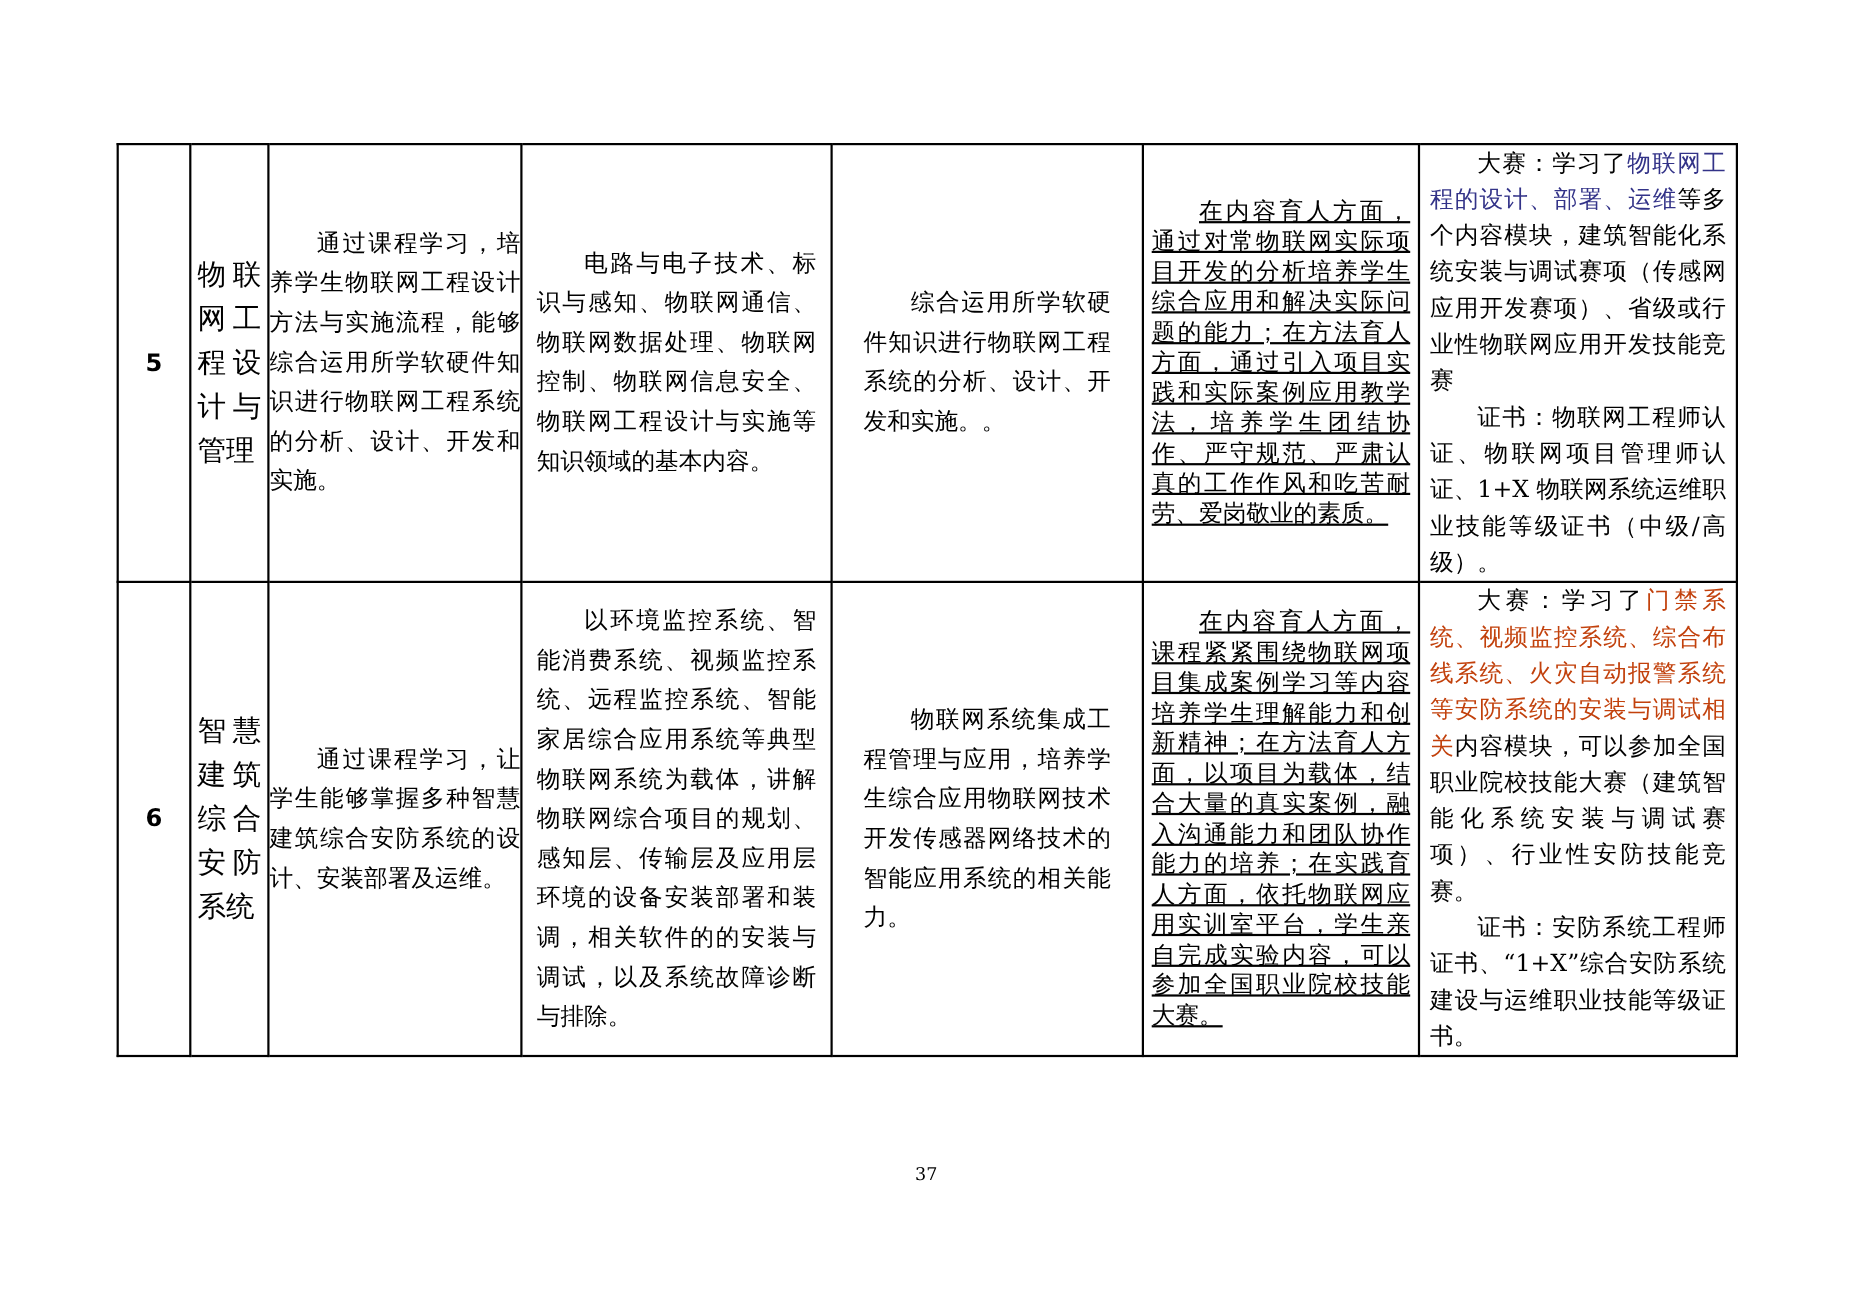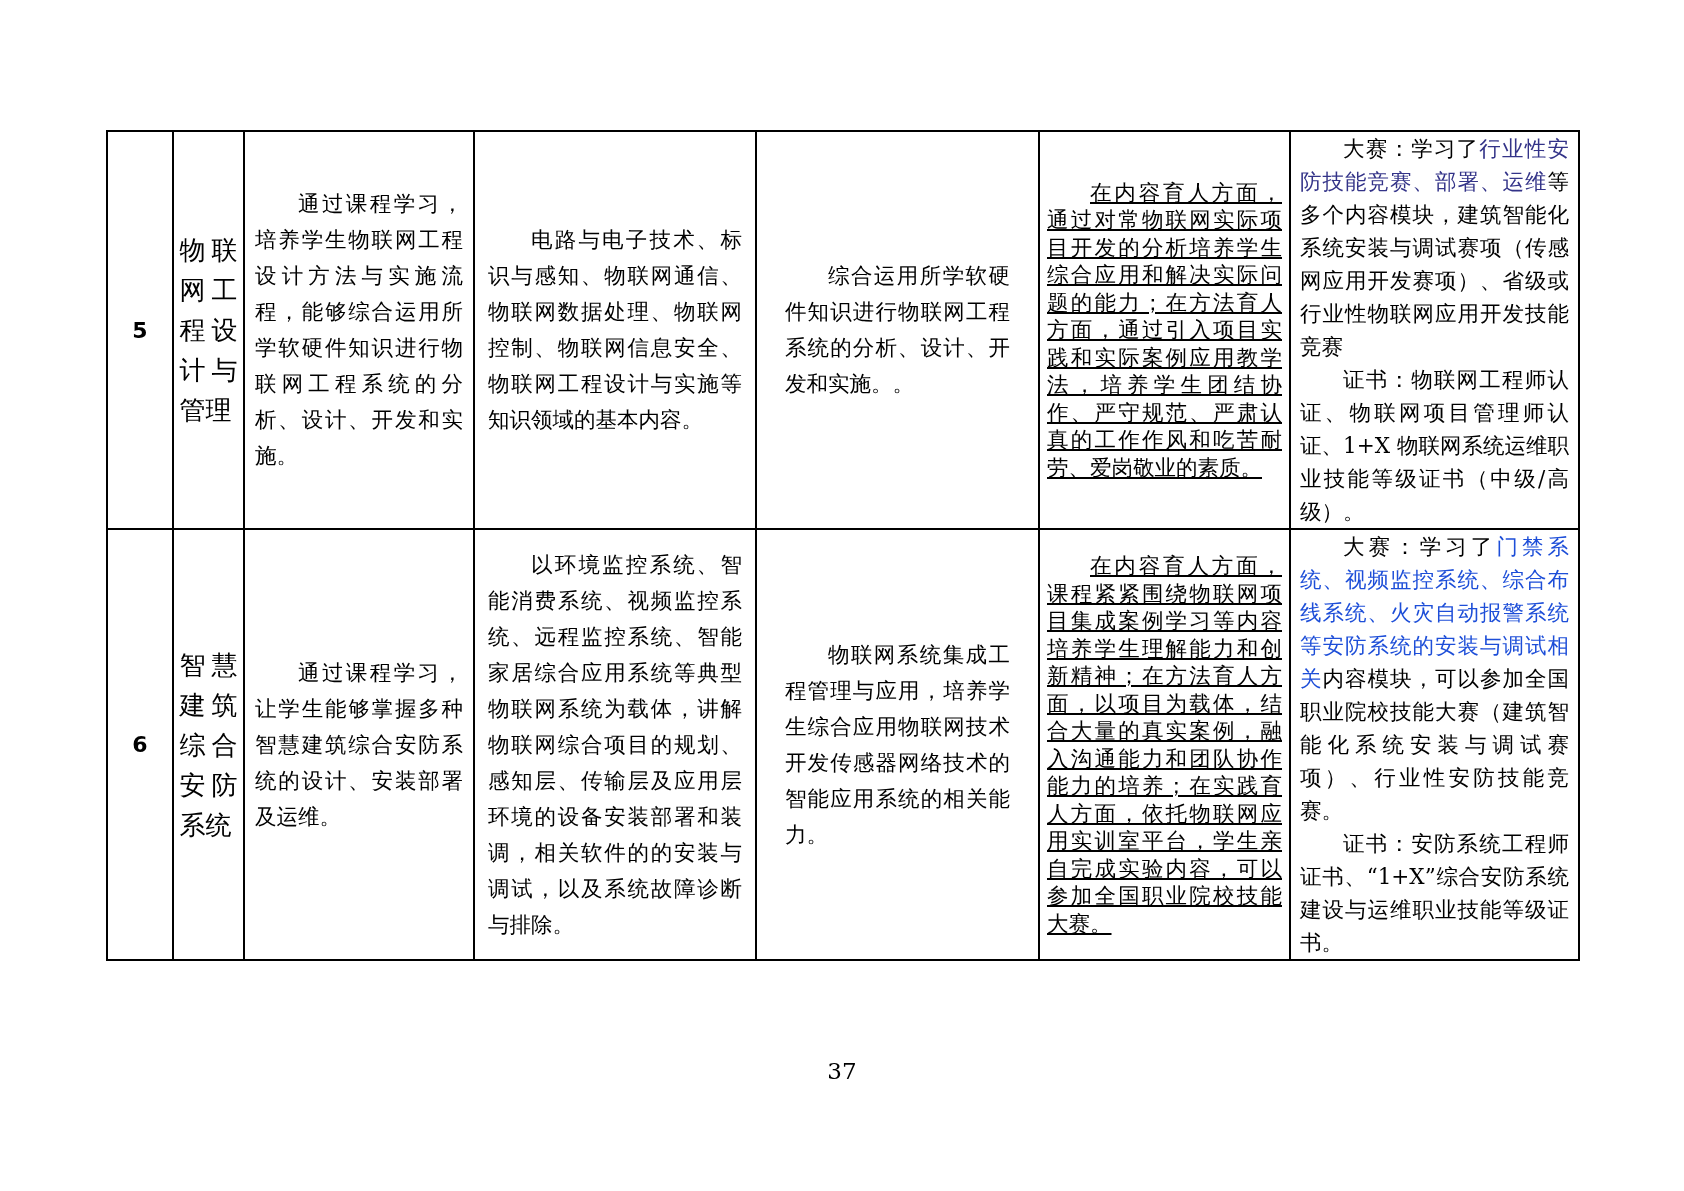--- a/index.html
+++ b/index.html
@@ -30,21 +30,21 @@
     line-height: 44px;
     text-align: center;
     padding: 0 4px;
   }
   .para {
     font-size: 21.5px;
     text-align: justify;
     text-justify: inter-ideograph;
     text-indent: 2em;
   }
-  .c-goal .para     { line-height: 36px;   margin: 0 10px; }
+  .c-goal .para     { line-height: 36px;   margin: 0 0; }
   .c-content .para  { line-height: 36px;   margin: 0 13px; }
   .c-req .para      { line-height: 36px;   margin: 0 28px; }
   .c-ideo .para     { line-height: 27.5px; margin: 0 7px; text-decoration: underline;  }
   .c-comp .para     { line-height: 33px;   margin: 0 9px;  }
   .num {
     font-family: "DejaVu Sans", "Liberation Sans", sans-serif;
     font-weight: bold;
     font-size: 22px;
     text-align: center;
   }
@@ -55,21 +55,21 @@
     line-height: 40px;
     text-align: justify;
     text-justify: inter-ideograph;
   }
   .blue { color: #333388; }
   .page-number {
     position: absolute;
     top: 1058px; left: 0;
     width: 100%;
     text-align: center;
-    font-size: 23px;
+    font-size: 16px;
   }
 </style>
 </head>
 <body>
 
 <table class="doc-table">
   <colgroup>
     <col style="width:66px">
       <col style="width:71px">
       <col style="width:230px">
@@ -93,21 +93,21 @@
     <td class="c-content">
       <div class="para">电路与电子技术、标识与感知、物联网通信、物联网数据处理、物联网控制、物联网信息安全、物联网工程设计与实施等知识领域的基本内容。</div>
     </td>
     <td class="c-req">
       <div class="para">综合运用所学软硬件知识进行物联网工程系统的分析、设计、开发和实施。。</div>
     </td>
     <td class="c-ideo">
       <div class="para">在内容育人方面，通过对常物联网实际项目开发的分析培养学生综合应用和解决实际问题的能力；在方法育人方面，通过引入项目实践和实际案例应用教学法，培养学生团结协作、严守规范、严肃认真的工作作风和吃苦耐劳、爱岗敬业的素质。</div>
     </td>
     <td class="c-comp">
-      <div class="para"><span>大赛：学习了</span><span class="blue" style="color: rgb(51, 51, 136);">行业性安防技能竞赛、部署、运维</span><span>等多个内容模块，建筑智能化系统安装与调试赛项（传感网应用开发赛项）、省级或行业性物联网应用开发技能竞赛</span></div>
+      <div class="para"><span>大赛：学习了</span><span class="blue" style="color: rgb(51, 51, 136);">物联网工程的设计、部署、运维</span><span>等多个内容模块，建筑智能化系统安装与调试赛项（传感网应用开发赛项）、省级或行业性物联网应用开发技能竞赛</span></div>
       <div class="para">证书：物联网工程师认证、物联网项目管理师认证、1+X 物联网系统运维职业技能等级证书（中级/高级）。</div>
     </td>
   </tr>
 
   <tr style="height:358px">
     <td class="c-no">
       <div class="num">6</div>
     </td>
     <td class="c-name">
       <div class="course-name">智慧建筑综合安防系统</div>
@@ -118,20 +118,20 @@
     <td class="c-content">
       <div class="para">以环境监控系统、智能消费系统、视频监控系统、远程监控系统、智能家居综合应用系统等典型物联网系统为载体，讲解物联网综合项目的规划、感知层、传输层及应用层环境的设备安装部署和装调，相关软件的的安装与调试，以及系统故障诊断与排除。</div>
     </td>
     <td class="c-req">
       <div class="para">物联网系统集成工程管理与应用，培养学生综合应用物联网技术开发传感器网络技术的智能应用系统的相关能力。</div>
     </td>
     <td class="c-ideo">
       <div class="para">在内容育人方面，课程紧紧围绕物联网项目集成案例学习等内容培养学生理解能力和创新精神；在方法育人方面，以项目为载体，结合大量的真实案例，融入沟通能力和团队协作能力的培养；在实践育人方面，依托物联网应用实训室平台，学生亲自完成实验内容，可以参加全国职业院校技能大赛。</div>
     </td>
     <td class="c-comp">
-      <div class="para"><span>大赛：学习了</span><span class="blue" style="color: #1d4ed8;">门禁系统、视频监控系统、综合布线系统、火灾自动报警系统等安防系统的安装与调试相关</span><span>内容模块，可以参加全国职业院校技能大赛（建筑智能化系统安装与调试赛项）、行业性安防技能竞赛。</span></div>
+      <div class="para"><span>大赛：学习了</span><span class="blue" style="color: #c2410c;">门禁系统、视频监控系统、综合布线系统、火灾自动报警系统等安防系统的安装与调试相关</span><span>内容模块，可以参加全国职业院校技能大赛（建筑智能化系统安装与调试赛项）、行业性安防技能竞赛。</span></div>
       <div class="para">证书：安防系统工程师证书、“1+X”综合安防系统建设与运维职业技能等级证书。</div>
     </td>
   </tr>
 </tbody>
   </table>
 
 <div class="page-number">37</div>
 
 </body></html>

